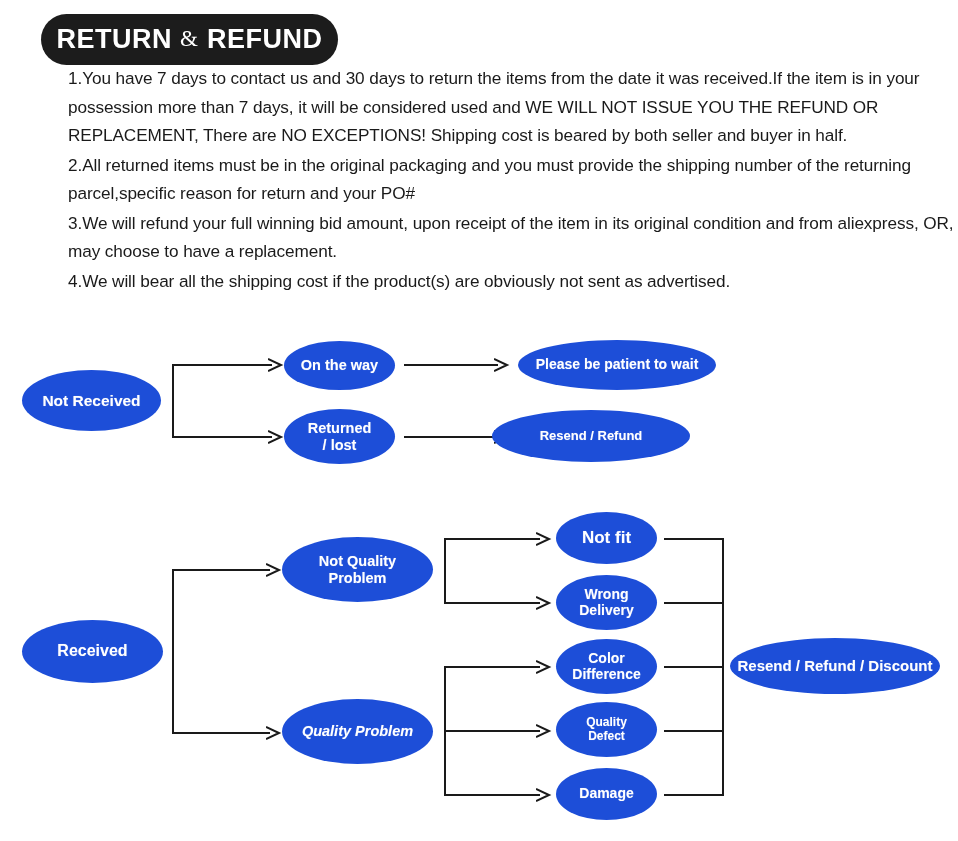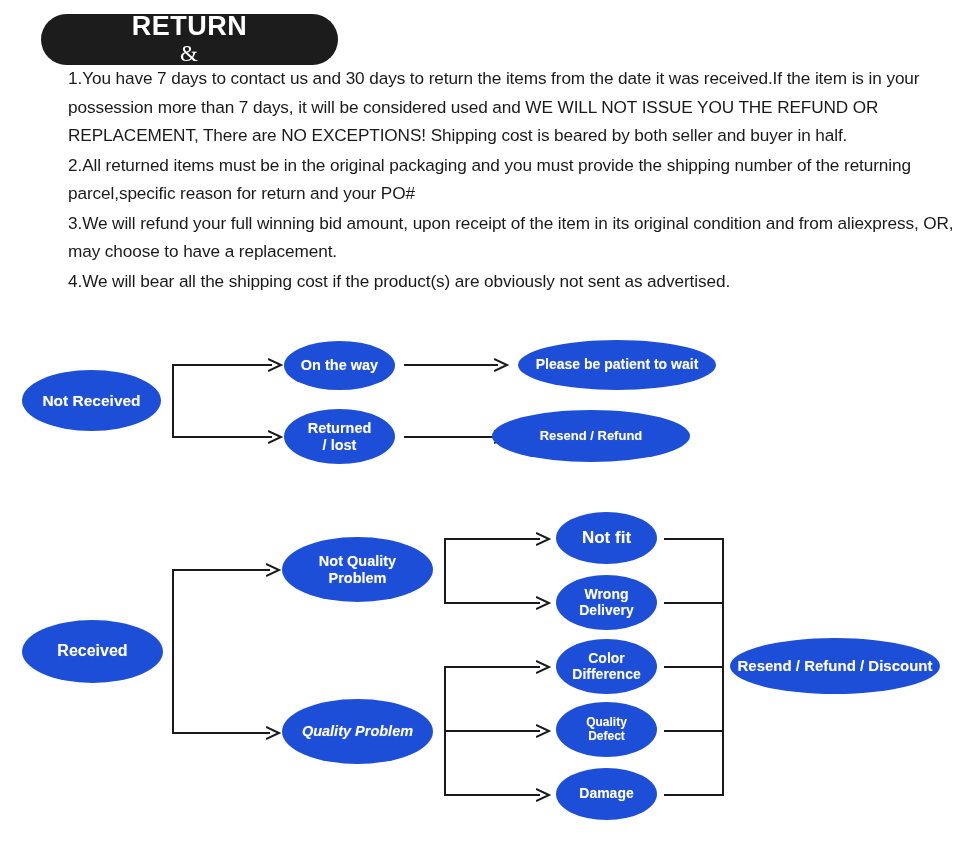--- a/index.html
+++ b/index.html
@@ -25,21 +25,20 @@
     position: absolute;
     left: 41px;
     top: 14px;
     width: 297px;
     height: 51px;
     background: #1c1c1c;
     border-radius: 26px;
     display: flex;
     align-items: center;
     justify-content: center;
-    flex-direction: column;
   }
   #title-pill .t-main {
     color: #ffffff;
     font-family: "Liberation Sans", sans-serif;
     font-weight: bold;
     font-size: 27px;
     letter-spacing: 0.5px;
   }
   #title-pill .t-amp {
     color: #ffffff;
@@ -105,20 +104,21 @@
   .arrow-head svg { display: block; }
 </style>
 </head>
 <body>
 
 <div id="page">
 
   <div id="title-pill">
     <span class="t-main">RETURN</span>
     <span class="t-amp">&amp;</span>
+    <span class="t-main">REFUND</span>
   </div>
 
   <div id="policy">
     <p>1.You have 7 days to contact us and 30 days to return the items from the date it was received.If the item is in your possession more than 7 days, it will be considered used and WE WILL NOT ISSUE YOU THE REFUND OR REPLACEMENT, There are NO EXCEPTIONS! Shipping cost is beared by both seller and buyer in half.</p>
     <p>2.All returned items must be in the original packaging and you must provide the shipping number of the returning parcel,specific reason for return and your PO#</p>
     <p>3.We will refund your full winning bid amount, upon receipt of the item in its original condition and from aliexpress, OR, you may choose to have a replacement.</p>
     <p>4.We will bear all the shipping cost if the product(s) are obviously not sent as advertised.</p>
   </div>
 
   <div>

